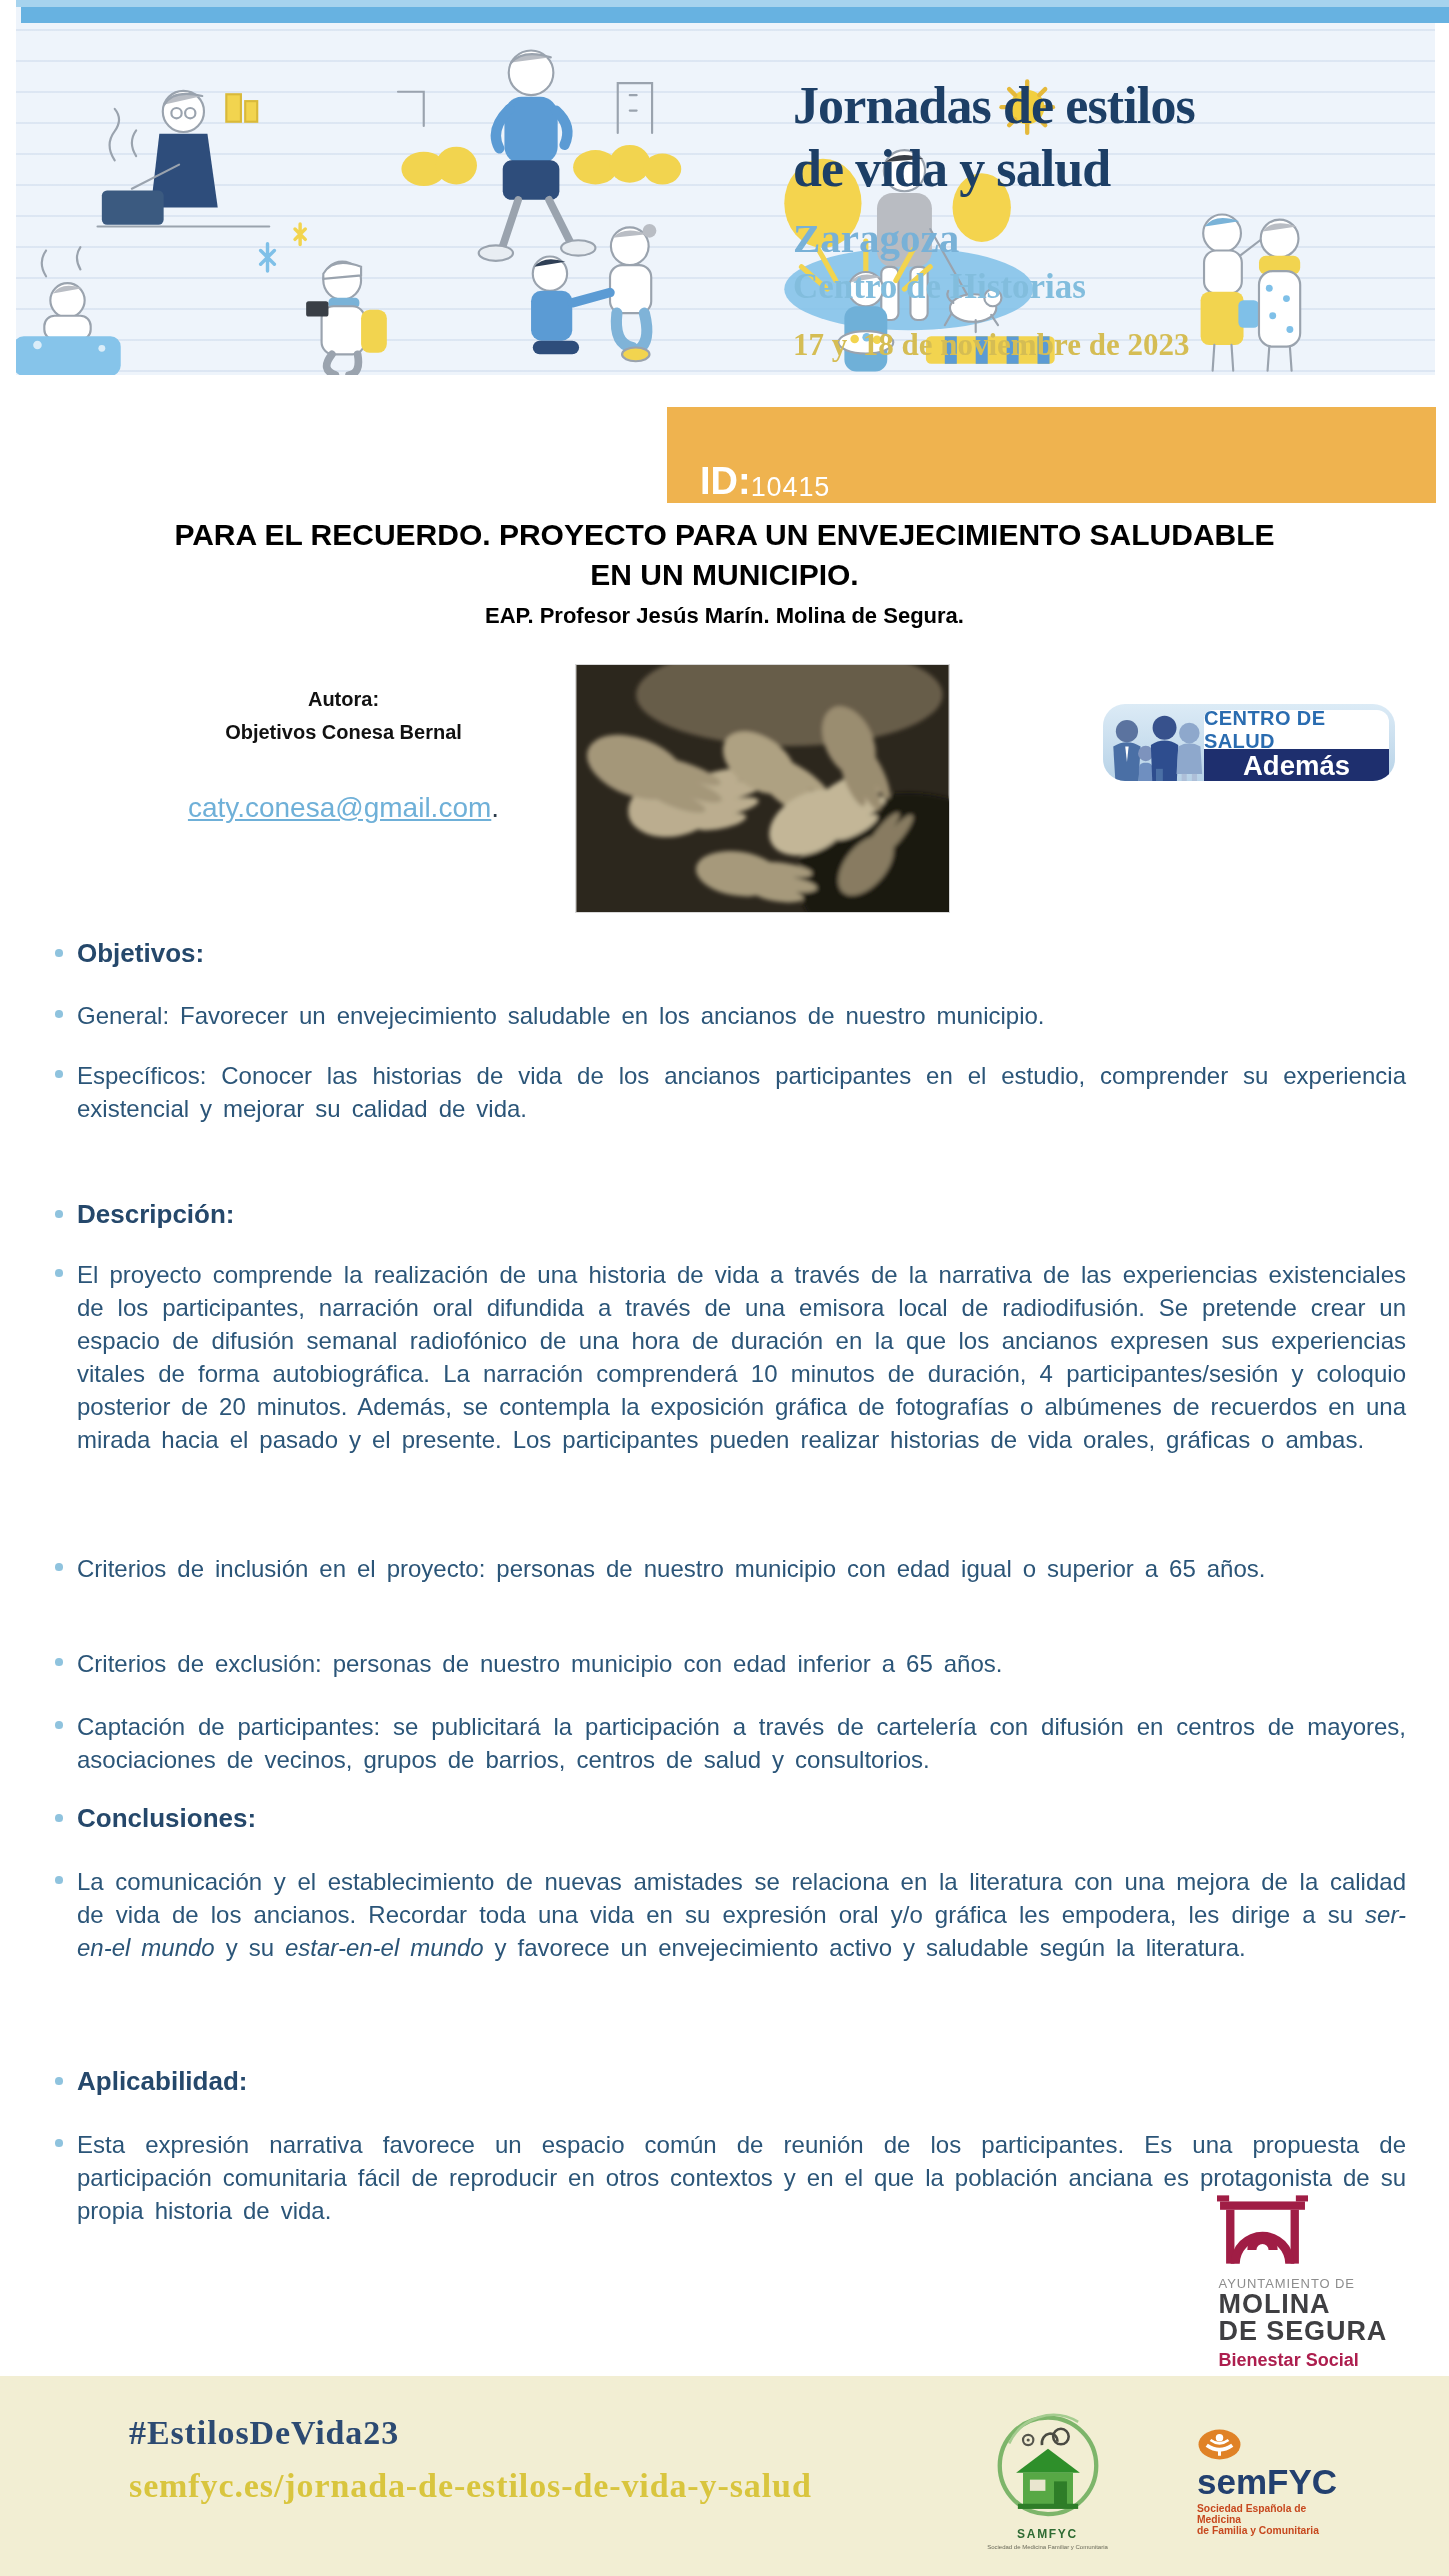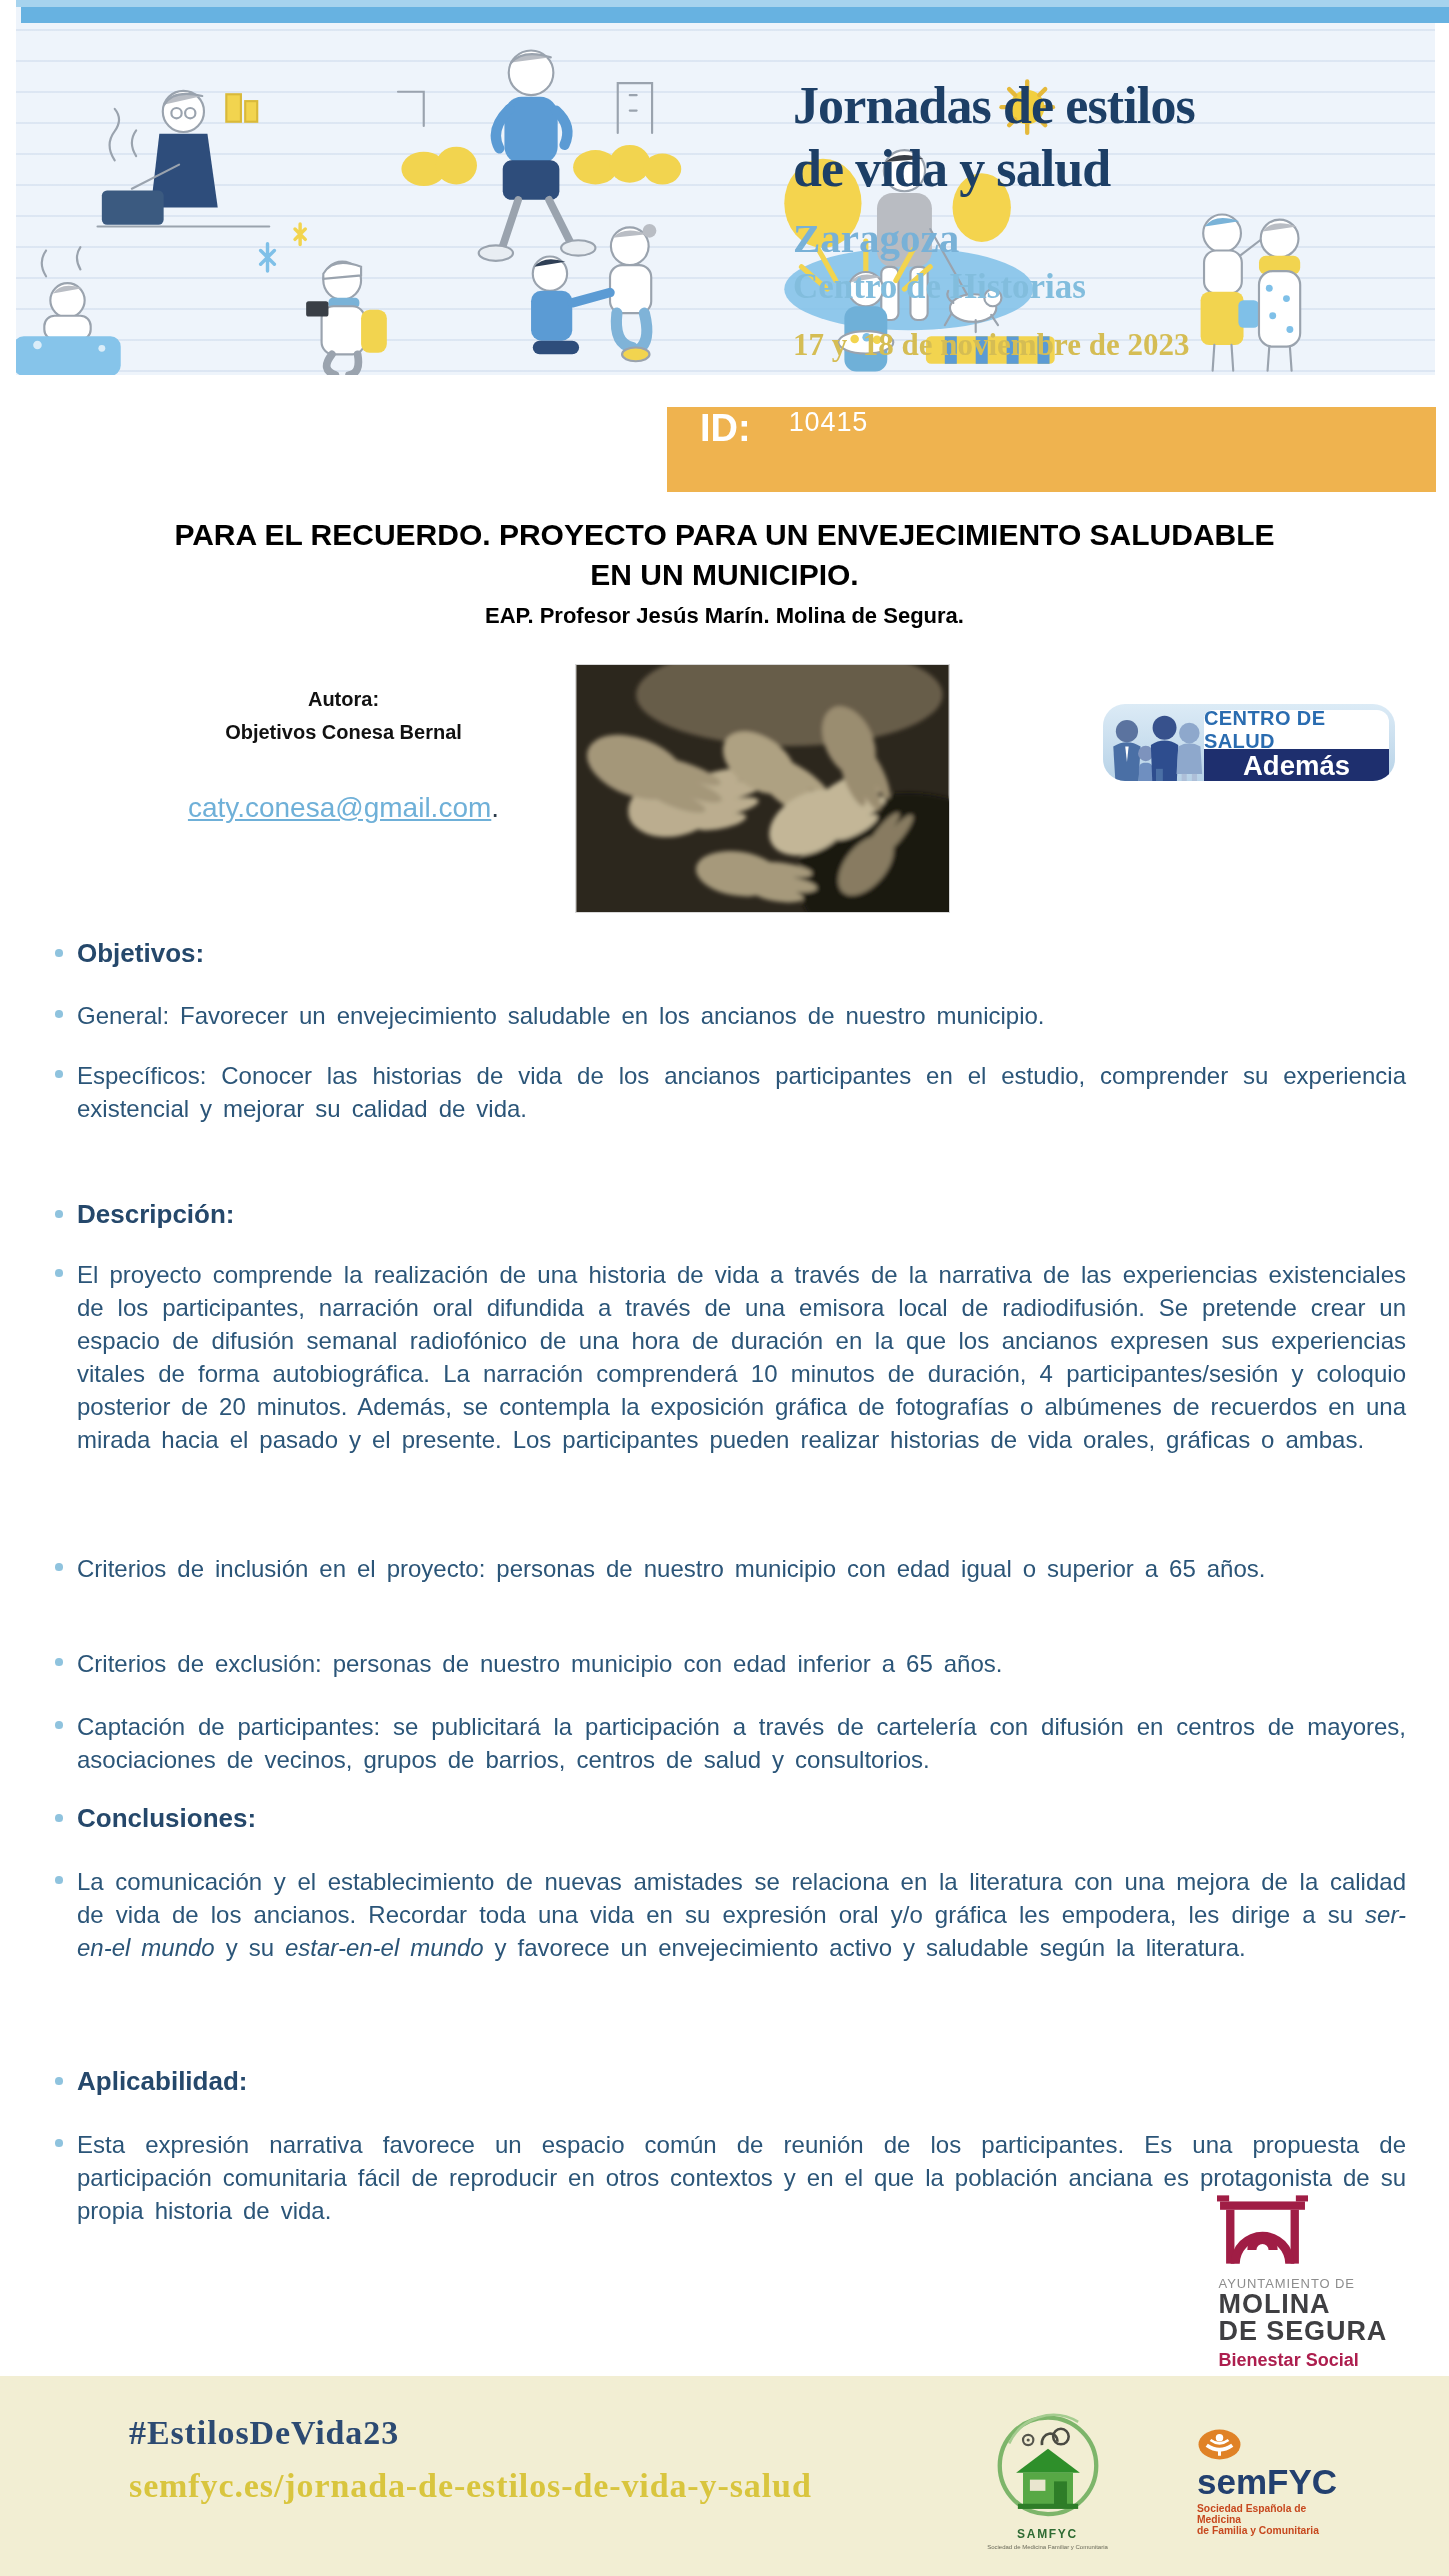--- a/index.html
+++ b/index.html
@@ -13,24 +13,24 @@
   .header-topstrip{position:absolute;left:0;top:0;width:1449px;height:6.9px;background:#a6d3ee;}
   .header-bar{position:absolute;left:5.2px;top:6.9px;width:1439px;height:16.3px;background:#67b2e1;}
   .illus{position:absolute;left:0;top:23px;width:1449px;height:352px;}
   .title-block{position:absolute;left:777px;top:74px;width:653px;font-family:"Liberation Serif",serif;}
   .ev-title{font-size:52px;line-height:63px;font-weight:bold;color:#1d3f66;letter-spacing:-0.9px;}
   .ev-city{font-size:41px;font-weight:bold;color:#78b1d7;margin-top:13.7px;}
   .ev-venue{font-size:35px;font-weight:bold;color:#82bddd;margin-top:5.2px;}
   .ev-dates{font-size:31px;font-weight:bold;color:#d5bd54;margin-top:20.6px;white-space:pre;}
 
   
-  .id-badge{position:absolute;left:667px;top:407px;width:769px;height:85px;background:#efb34f;
-    display:flex;align-items:flex-start;padding-left:33px;box-sizing:border-box;}
+  .id-badge{position:absolute;left:667px;top:407px;width:769px;height:96px;background:#efb34f;
+    display:flex;align-items:flex-end;padding-left:33px;box-sizing:border-box;}
   .id-label{font-size:38px;font-weight:bold;color:#ffffff;}
-  .id-value{font-size:27px;color:#ffffff;margin-left:38px;letter-spacing:0.9px;}
+  .id-value{font-size:27px;color:#ffffff;letter-spacing:0.9px;}
 
   
   .abs-title{position:absolute;left:0;top:515px;width:1449px;text-align:center;color:#000;}
   .abs-title .t{font-size:30px;line-height:40px;font-weight:bold;}
   .abs-title .s{font-size:22px;font-weight:bold;margin-top:7.7px;}
   .author{position:absolute;left:103px;top:683px;width:481px;text-align:center;color:#111;}
   .author .a1{font-size:20px;font-weight:bold;line-height:33px;}
   .email-row{margin-top:43px;font-size:28px;}
   .email-link{color:#6fb0d8;text-decoration:underline;text-decoration-color:#6fb0d8;}
   .email-dot{color:#2b3b4b;}

